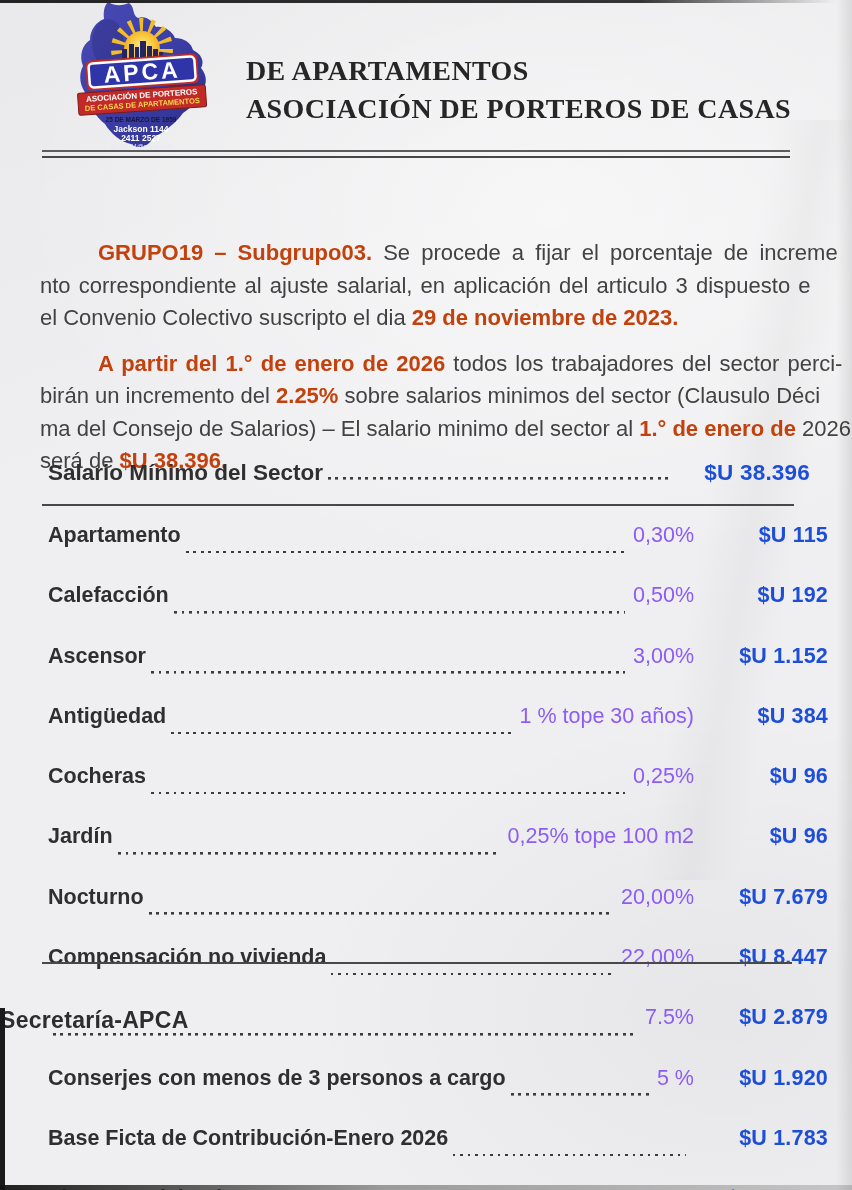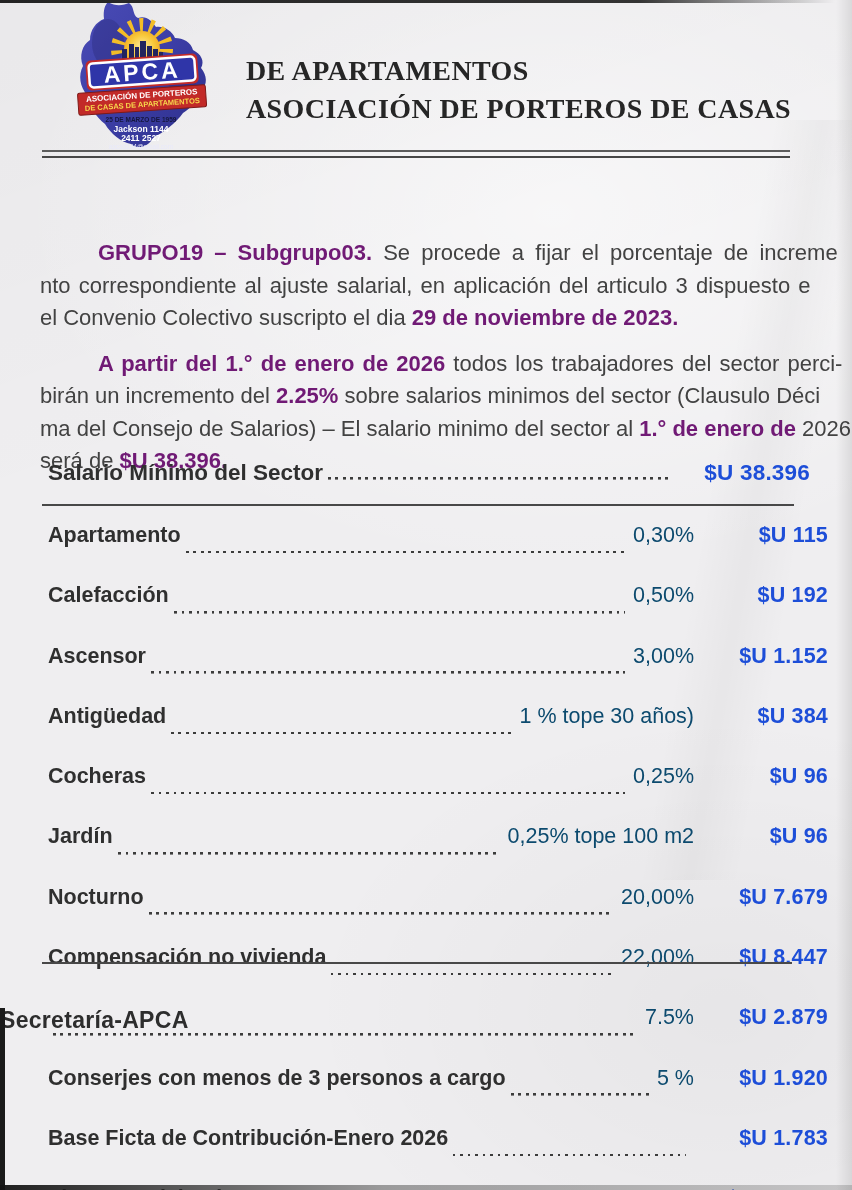--- a/index.html
+++ b/index.html
@@ -29,42 +29,42 @@
     font-family:"Liberation Serif", serif;font-size:28px;font-weight:bold;
     color:#262626;line-height:38px;letter-spacing:.4px;}
 
   .double-rule{position:absolute;left:42px;top:150px;width:748px;height:4px;
     border-top:2px solid #5c5c5c;border-bottom:2px solid #474747;}
 
   .paragraphs{position:absolute;left:40px;top:237px;width:880px;
     font-size:22px;line-height:32.5px;color:#424242;}
   .pline{white-space:nowrap;}
   .indent{padding-left:58px;}
-  .b{font-weight:bold;color:#701a75;}
+  .b{font-weight:bold;color:#c2410c;}
   .ws1{word-spacing:5px;}
   .ws2{word-spacing:2px;}
   .p2{margin-top:13px;}
 
   .leader-row{display:flex;align-items:flex-start;}
   .dots{flex:1 1 auto;align-self:flex-end;height:3px;margin:0 8px 6px 5px;
     background-image:repeating-linear-gradient(to right,#3c3c3c 0 2.6px, transparent 2.6px 7.5px);
     background-size:100% 2.6px;background-repeat:no-repeat;background-position:bottom;}
   .amount{min-width:130px;text-align:right;font-weight:bold;color:#1d4ed8;letter-spacing:.2px;}
 
   .salario-row{position:absolute;left:48px;top:460px;width:762px;
     font-size:22.5px;font-weight:bold;color:#2f2f2f;}
 
   .rule{position:absolute;left:42px;height:0;border-top:2.5px solid #484848;}
   #rule-mid{top:504px;width:752px;}
   #rule-bottom{top:962px;width:750px;}
 
   .rows{position:absolute;left:48px;top:523px;width:780px;display:flex;flex-direction:column;gap:24px;}
   .row{display:flex;align-items:baseline;height:36.3px;font-size:21.5px;}
   .row .label{font-weight:bold;color:#2f2f2f;white-space:nowrap;}
-  .row .pct{color:#0c4a6e;margin-right:4px;white-space:nowrap;}
+  .row .pct{color:#8b5cf6;margin-right:4px;white-space:nowrap;}
 
   .footer-sig{position:absolute;left:0;top:1007px;width:100%;text-align:left;
     font-size:23px;font-weight:bold;color:#2d2d2d;letter-spacing:.3px;}
 </style>
 </head>
 <body>
 
 <div class="crease"></div>
 
 <div class="logo">

